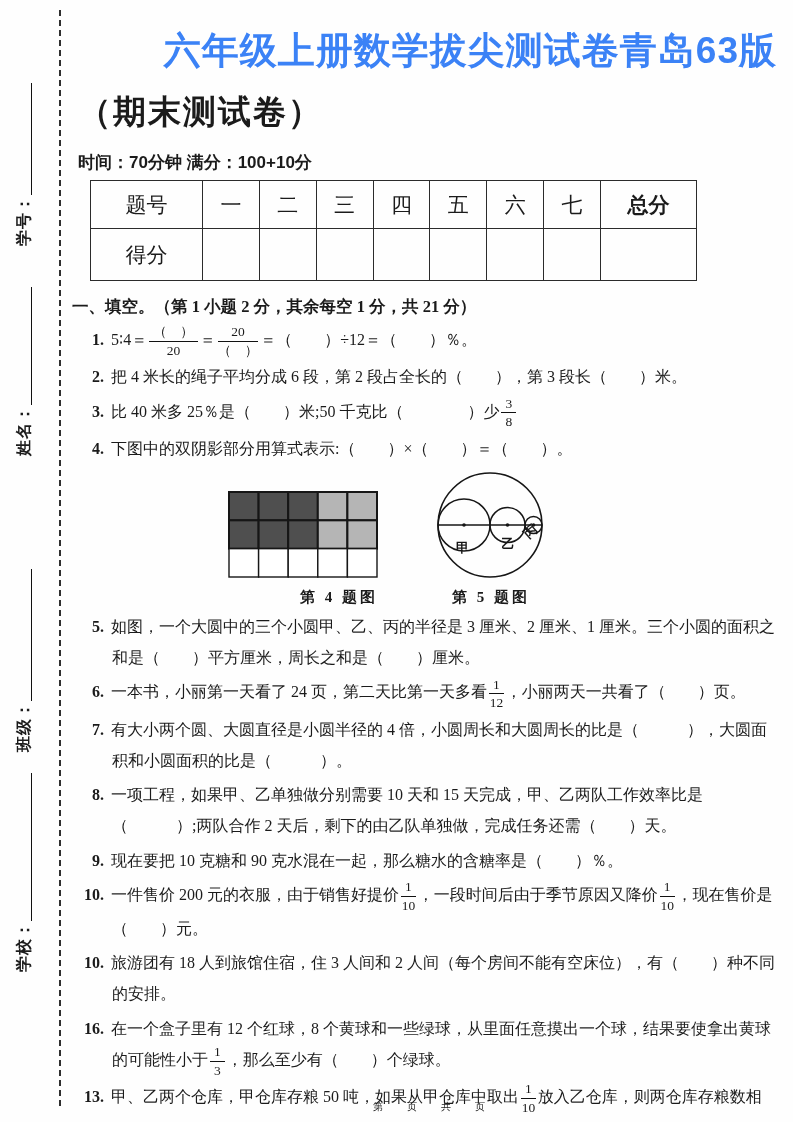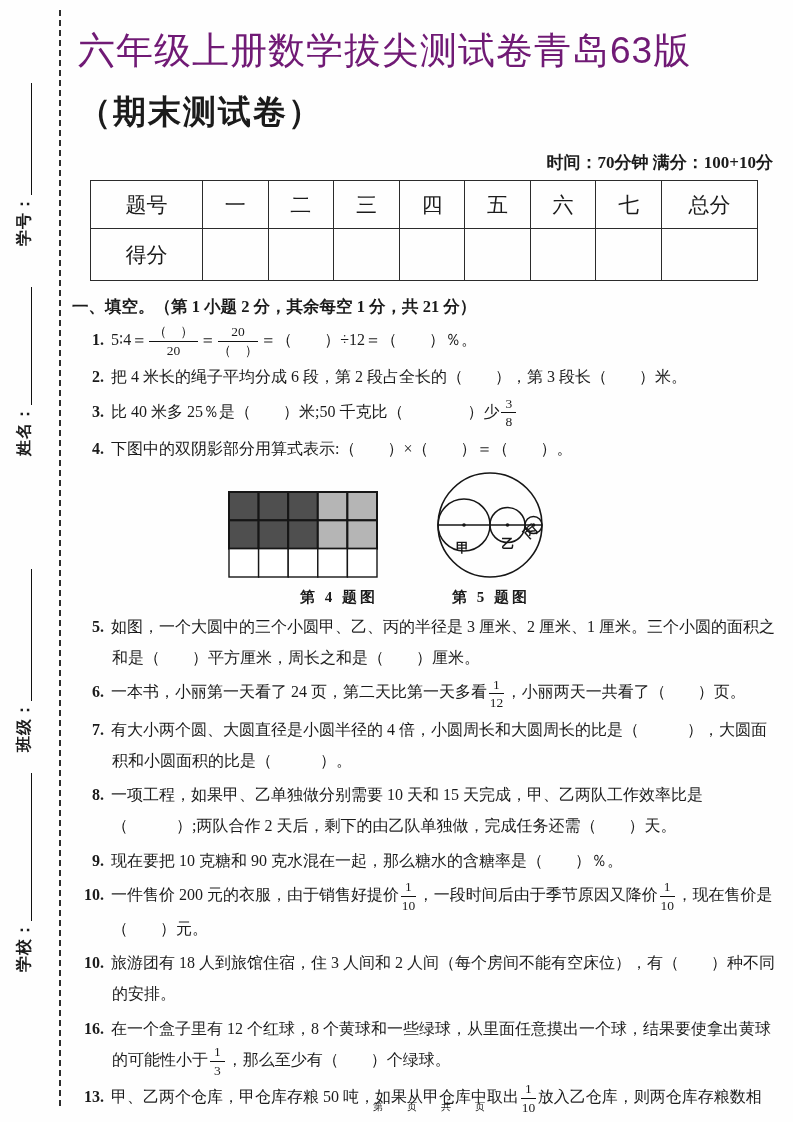--- a/index.html
+++ b/index.html
@@ -20,42 +20,42 @@
     transform:rotate(-90deg); transform-origin:top left;
   }
   .side-line { display:inline-block; border-bottom:1.6px solid #111; vertical-align:-3px; }
   .sf0 { top:246px; } .sf0 .side-line { width:112px; }
   .sf1 { top:456px; } .sf1 .side-line { width:118px; }
   .sf2 { top:752px; } .sf2 .side-line { width:132px; }
   .sf3 { top:972px; } .sf3 .side-line { width:148px; }
   
   .content { padding:26px 16px 0 78px; }
   .title {
-    text-align:left; font-family:"Liberation Sans","DejaVu Sans",sans-serif;
-    font-weight:400; font-size:37px; letter-spacing:1px; color:#701a75;
+    text-align:right; font-family:"Liberation Sans","DejaVu Sans",sans-serif;
+    font-weight:700; font-size:37px; letter-spacing:1px; color:#3b82f6;
   }
   .subtitle {
     text-align:left; font-family:"Liberation Sans","DejaVu Sans",sans-serif;
     font-weight:800; font-size:33px; margin-top:14px; letter-spacing:2px;
   }
   .meta {
-    text-align:right; font-family:Liberation Serif, serif;
+    text-align:left; font-family:Liberation Sans, sans-serif;
     font-size:17px; font-weight:600; margin-top:16px; padding-right:4px;
   }
   table.score {
     border-collapse:collapse; margin-top:6px; margin-left:12px;
-    width:668px; table-layout:fixed;border-radius:25px;
+    width:607px; table-layout:fixed;border-radius:25px;
   }
   table.score td {
     border:1.6px solid #2b2b2b; text-align:center;
     font-size:21px; height:48px; background:transparent;
   }
   table.score tr:last-child td { height:52px;margin-top:41px; }
   td.c-wide  { width:112px; }
-  td.c-total { width:96px; }
+  td.c-total { width:96px;font-weight:bold; }
   .section-title { font-size:16.5px; margin:15px 0 6px -6px; font-weight:600; }
   .question { font-size:16px; line-height:1.95; padding-left:34px; text-indent:-34px; margin:3px 0; }
   .qnum { display:inline-block; width:26px; text-align:right; margin-right:7px; font-weight:700; text-indent:0; }
   .frac { display:inline-block; text-align:center; vertical-align:middle; line-height:1.15; font-size:13.5px; margin:0 2px; text-indent:0; }
   .frac .fn { display:block; border-bottom:1.2px solid #111; padding:0 4px 1px; }
   .frac .fd { display:block; padding-top:1px; }
   
   .figures { display:flex; align-items:flex-end; margin:6px 0 4px; }
   .figure-box { text-align:center; }
   .fig4 { margin-left:150px;text-align:right; }

